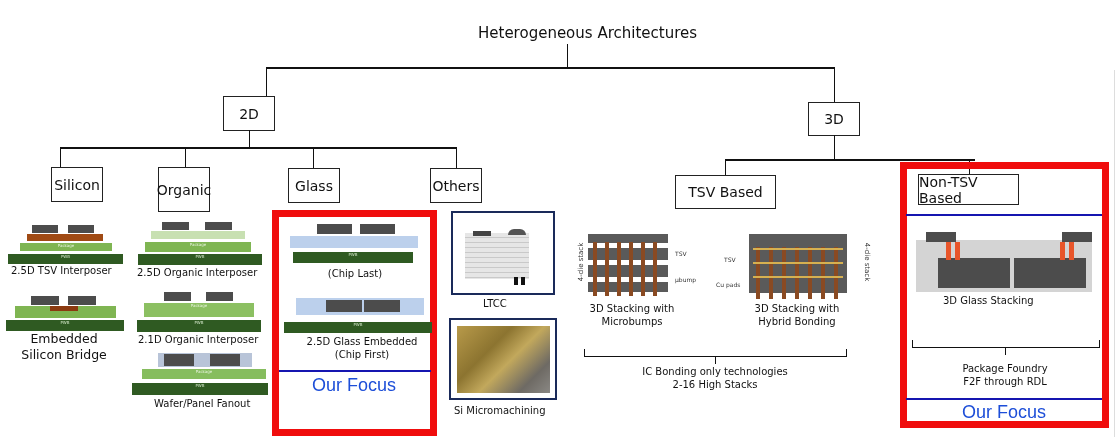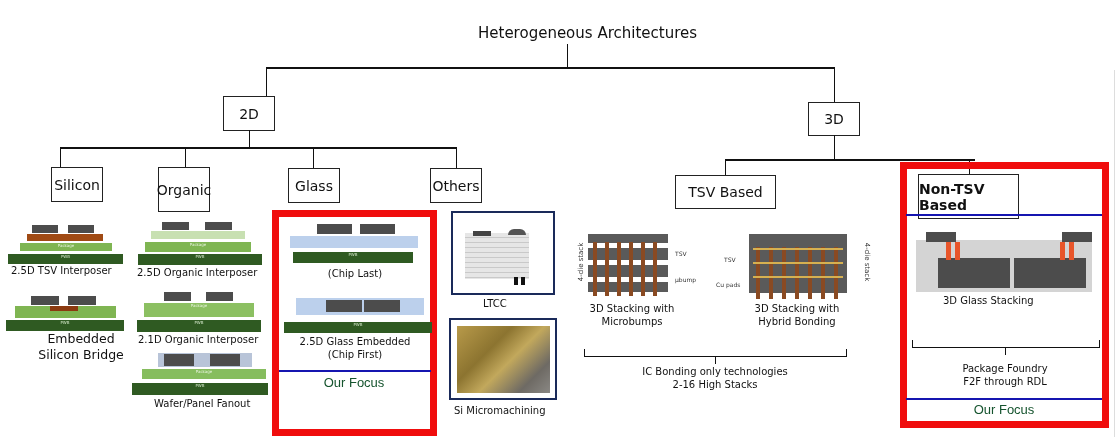--- a/index.html
+++ b/index.html
@@ -3,21 +3,21 @@
 <meta charset="utf-8">
 <style>
   html,body{margin:0;padding:0;background:#fff;}
   body{width:1120px;height:437px;position:relative;overflow:hidden;font-family:"DejaVu Sans","Liberation Sans",sans-serif;color:#111;}
   .abs{position:absolute;}
   .line{position:absolute;background:#111;}
   .node{position:absolute;border:1px solid #222;background:#fff;display:flex;align-items:center;justify-content:center;font-size:14px;box-sizing:border-box;}
   .cap{position:absolute;font-size:10px;text-align:center;line-height:1.25;white-space:nowrap;}
   .focus{position:absolute;border:7px solid #f00d0d;box-sizing:border-box;}
   .blue-line{position:absolute;height:2px;background:#1515b0;}
-  .our-focus{position:absolute;color:#14532d;font-family:"Liberation Sans",sans-serif;font-size:13px;text-align:center;}
+  .our-focus{position:absolute;color:#1d4ed8;font-family:"Liberation Sans",sans-serif;font-size:18px;text-align:center;}
   .pkg{position:absolute;}
   .pwb{position:absolute;background:#2f5a22;color:#cfe3c5;font-size:4px;text-align:center;}
   .pkgl{position:absolute;background:#7fb552;color:#e9f4df;font-size:4px;text-align:center;}
   .die{position:absolute;background:#4c4c4c;color:#ddd;font-size:4px;text-align:center;}
   .img-frame{position:absolute;border:2px solid #1a2a5a;box-sizing:border-box;background:#fff;}
   .note{position:absolute;font-size:6px;color:#333;}
 </style>
 </head>
 <body>
 
@@ -42,40 +42,40 @@
 <div class="node" style="left:158px;top:167px;width:52px;height:45px;">Organic</div>
 <div class="node" style="left:288px;top:168px;width:52px;height:35px;">Glass</div>
 <div class="node" style="left:430px;top:168px;width:52px;height:35px;">Others</div>
 
 <div class="line" style="left:834px;top:135px;width:1px;height:25px;"></div>
 <div class="line" style="left:725px;top:159px;width:250px;height:2px;"></div>
 <div class="line" style="left:725px;top:159px;width:1px;height:17px;"></div>
 <div class="line" style="left:969px;top:159px;width:1px;height:17px;"></div>
 
 <div class="node" style="left:675px;top:175px;width:101px;height:34px;">TSV Based</div>
-<div class="node" style="left:918px;top:174px;width:101px;height:45px;font-weight:bold;">Non-TSV Based</div>
+<div class="node" style="left:918px;top:174px;width:101px;height:31px;">Non-TSV Based</div>
 
 <div class="pkg" style="left:8px;top:222px;width:116px;height:45px;">
   <div class="die" style="left:24px;top:3px;width:26px;height:8px;"></div>
   <div class="die" style="left:60px;top:3px;width:26px;height:8px;"></div>
   <div class="abs" style="left:19px;top:12px;width:76px;height:7px;background:#a04a14;"></div>
   <div class="pkgl" style="left:12px;top:21px;width:92px;height:8px;">Package</div>
   <div class="pwb" style="left:0px;top:32px;width:115px;height:10px;">PWB</div>
 </div>
 <div class="cap" style="left:11px;top:265px;">2.5D TSV Interposer</div>
 
 <div class="pkg" style="left:6px;top:294px;width:120px;height:40px;">
   <div class="die" style="left:25px;top:2px;width:28px;height:9px;"></div>
   <div class="die" style="left:62px;top:2px;width:28px;height:9px;"></div>
   <div class="pkgl" style="left:9px;top:12px;width:101px;height:12px;">Package</div>
   <div class="abs" style="left:44px;top:12px;width:28px;height:5px;background:#8b3a10;"></div>
   <div class="pwb" style="left:0px;top:26px;width:118px;height:11px;">PWB</div>
 </div>
 <div class="cap" style="left:14px;top:331px;font-size:12.5px;">
-  <span style="display:block;width:100px;white-space:normal;margin-left:17px;">Embedded Silicon Bridge</span>
+  <span style="display:block;width:100px;white-space:normal;">Embedded Silicon Bridge</span>
 </div>
 
 <div class="pkg" style="left:137px;top:220px;width:128px;height:48px;">
   <div class="die" style="left:25px;top:2px;width:27px;height:8px;"></div>
   <div class="die" style="left:68px;top:2px;width:27px;height:8px;"></div>
   <div class="abs" style="left:14px;top:11px;width:94px;height:8px;background:#c8e0b2;"></div>
   <div class="pkgl" style="left:8px;top:22px;width:106px;height:10px;">Package</div>
   <div class="pwb" style="left:1px;top:34px;width:124px;height:11px;">PWB</div>
 </div>
 <div class="cap" style="left:137px;top:267px;">2.5D Organic Interposer</div>
@@ -106,21 +106,21 @@
 </div>
 <div class="cap" style="left:280px;top:268px;width:150px;">
   <div>(Chip Last)</div>
 </div>
 <div class="pkg" style="left:280px;top:297px;width:150px;height:40px;">
   <div class="abs" style="left:16px;top:1px;width:128px;height:17px;background:#bcd0ec;"></div>
   <div class="die" style="left:46px;top:3px;width:36px;height:12px;"></div>
   <div class="die" style="left:84px;top:3px;width:36px;height:12px;"></div>
   <div class="pwb" style="left:4px;top:25px;width:148px;height:11px;">PWB</div>
 </div>
-<div class="cap" style="left:280px;top:336px;width:150px;">
+<div class="cap" style="left:280px;top:336px;width:150px;padding-left:7px;">
   <div>2.5D Glass Embedded</div>
   <div>(Chip First)</div>
 </div>
 <div class="blue-line" style="left:279px;top:370px;width:152px;"></div>
 <div class="our-focus" style="left:279px;top:375px;width:150px;">Our Focus</div>
 
 <div class="img-frame" style="left:451px;top:211px;width:104px;height:84px;">
   <div class="abs" style="left:12px;top:20px;width:64px;height:46px;background:repeating-linear-gradient(#e6e6e6 0 4px,#c9c9c9 4px 5px);"></div>
   <div class="abs" style="left:20px;top:18px;width:18px;height:5px;background:#444;"></div>
   <div class="abs" style="left:55px;top:16px;width:18px;height:6px;background:#555;border-radius:8px 8px 0 0;"></div>

